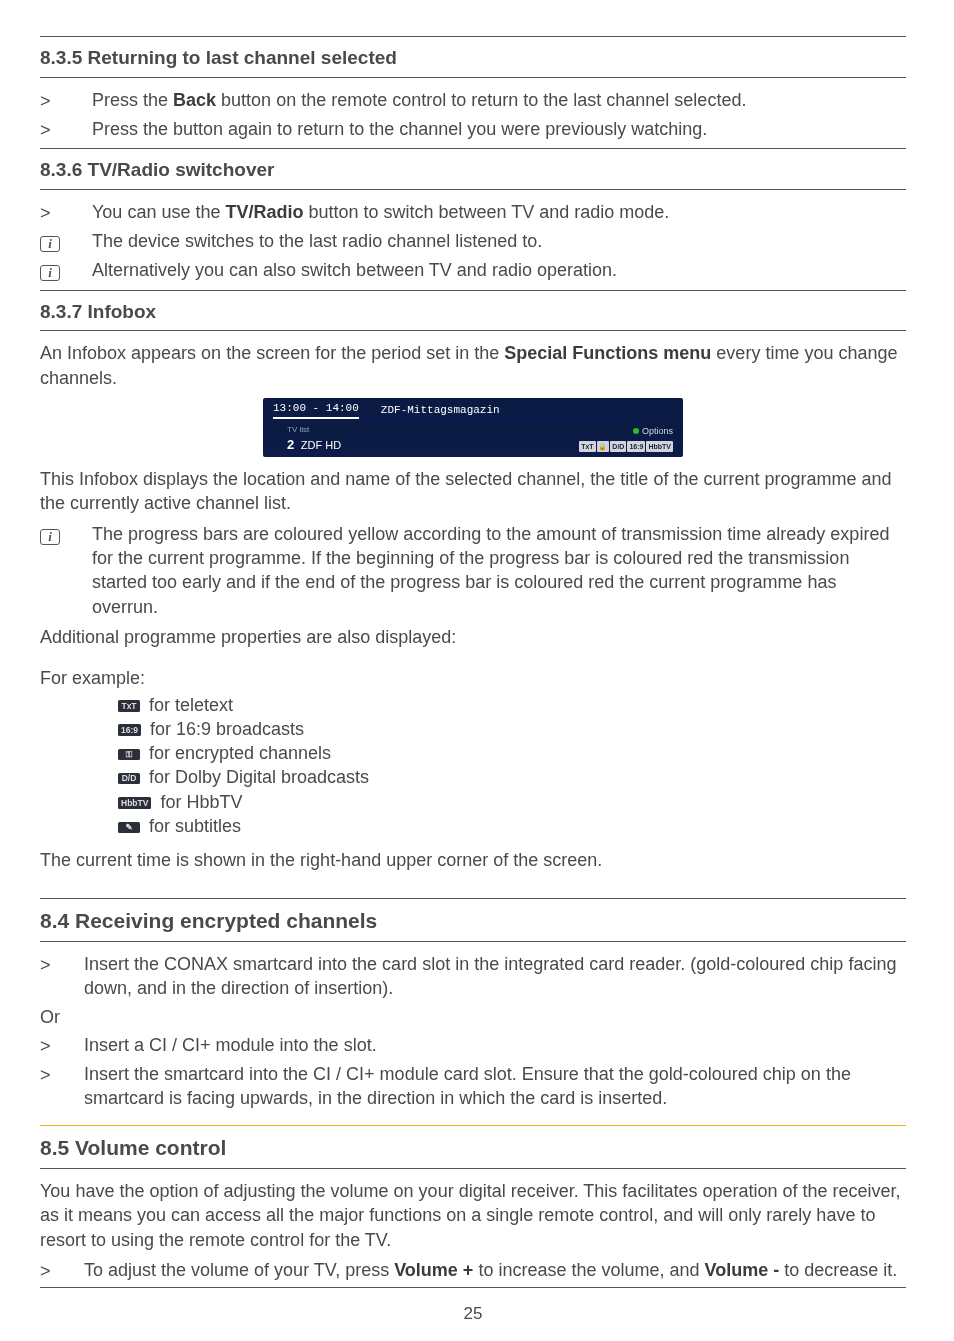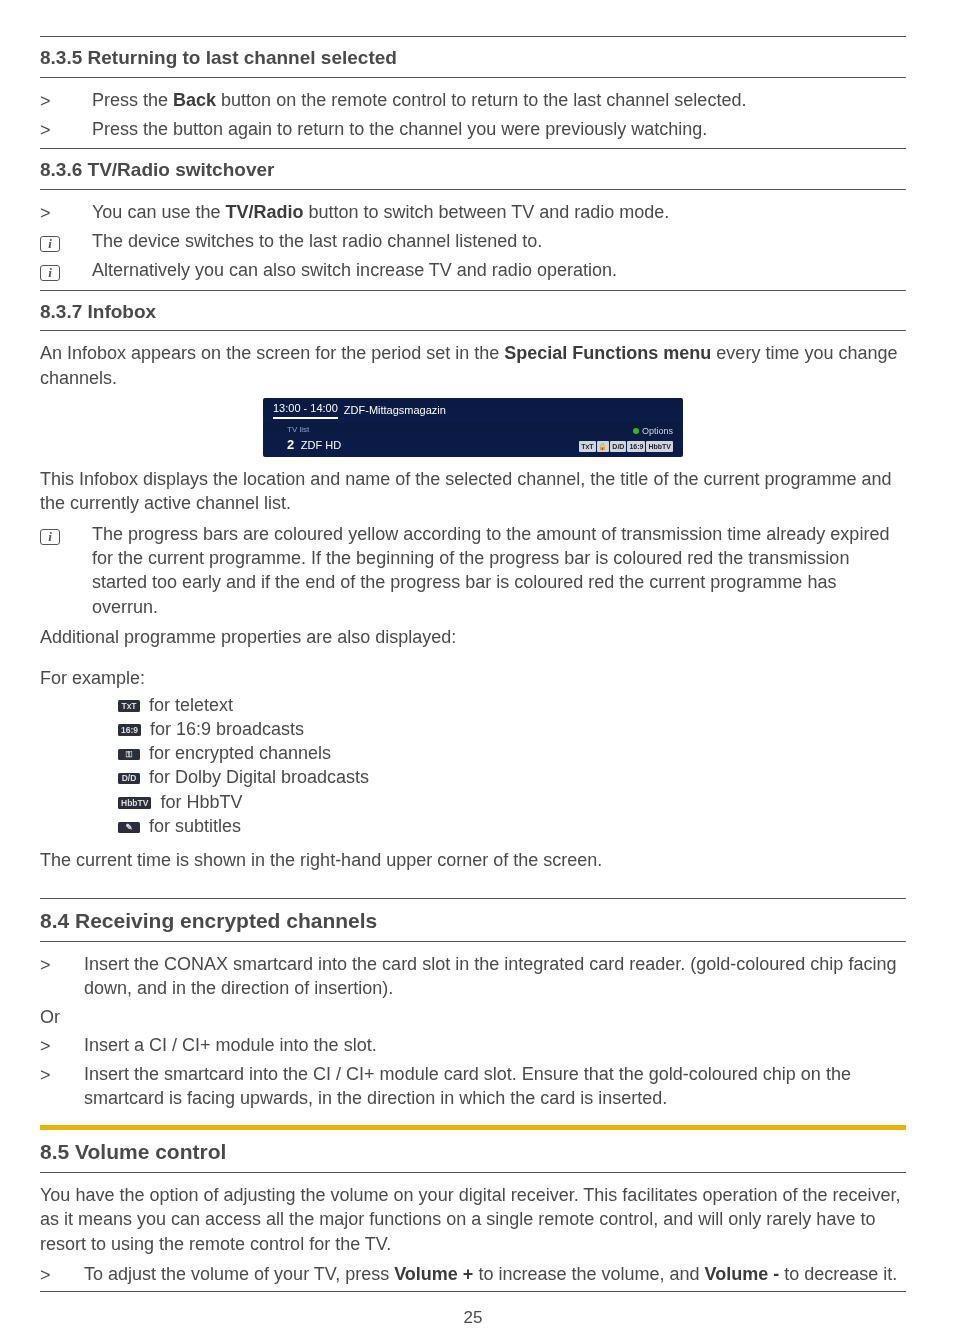--- a/index.html
+++ b/index.html
@@ -108,20 +108,21 @@
   }
   .ib-top {
     background: linear-gradient(#0a1a40,#0b1c4a);
     color:#fff;
     font-size:11px;
     padding:3px 10px 3px 10px;
     display:flex;
     align-items:center;
     border-top-left-radius:2px;
     border-top-right-radius:2px;
+    font-family:Liberation Mono, monospace;
   }
   .ib-time-box { border-bottom:2px solid #fff; padding-bottom:1px;}
   .ib-bot {
     background: linear-gradient(#0a1a40,#0b1c4a);
     color:#a8c0e8;
     display:flex;
     justify-content:space-between;
     padding:3px 10px 4px 24px;
     font-size:10px;
     border-bottom-left-radius:2px;
@@ -177,33 +178,33 @@
     </div>
   </div>
 
   <div class="row">
     <div class="marker"><span class="info-icon">i</span></div>
     <div class="content">The device switches to the last radio channel listened to.</div>
   </div>
 
   <div class="row">
     <div class="marker"><span class="info-icon">i</span></div>
-    <div class="content">Alternatively you can also switch increase TV and radio operation.</div>
+    <div class="content">Alternatively you can also switch between TV and radio operation.</div>
   </div>
 
   <div class="section-heading" style="border-top:1px solid #555; padding-top:8px; margin-top:6px;">8.3.7 Infobox</div>
 
   <div class="para">
     <span>An Infobox appears on the screen for the period set in the </span><span class="bold">Special Functions menu</span><span> every time you change channels.</span>
   </div>
 
   <div class="infobox-img">
     <div class="ib-top">
       <span class="ib-time-box">13:00 - 14:00</span>
-      <span style="margin-left:6px;">ZDF-Mittagsmagazin</span>
+      <span style="margin-left:22px;">ZDF-Mittagsmagazin</span>
     </div>
     <div class="ib-bot">
       <div class="ib-left">
         <div class="ib-tv">TV list</div>
         <div class="ib-ch">
           <span>2</span>
           <span style="font-size:11px; font-weight:normal; margin-left:3px;text-align:right;">ZDF HD</span>
         </div>
       </div>
       <div class="ib-right">
@@ -248,21 +249,21 @@
   <div class="row">
     <div class="marker-wide">&gt;</div>
     <div class="content">Insert a CI / CI+ module into the slot.</div>
   </div>
 
   <div class="row">
     <div class="marker-wide">&gt;</div>
     <div class="content">Insert the smartcard into the CI / CI+ module card slot. Ensure that the gold-coloured chip on the smartcard is facing upwards, in the direction in which the card is inserted.</div>
   </div>
 
-  <div class="section-title" style="border-top:5px solid #eab308; padding-top:8px;">8.5 Volume control</div>
+  <div class="section-title" style="border-top:1px solid #eab308; padding-top:8px;">8.5 Volume control</div>
 
   <div class="para">You have the option of adjusting the volume on your digital receiver. This facilitates operation of the receiver, as it means you can access all the major functions on a single remote control, and will only rarely have to resort to using the remote control for the TV.</div>
 
   <div class="row" style="margin-top:2px;">
     <div class="marker-wide">&gt;</div>
     <div class="content">
       <span>To adjust the volume of your TV, press </span><span class="bold">Volume +</span><span> to increase the volume, and </span><span class="bold">Volume -</span><span> to decrease it.</span>
     </div>
   </div>
 

